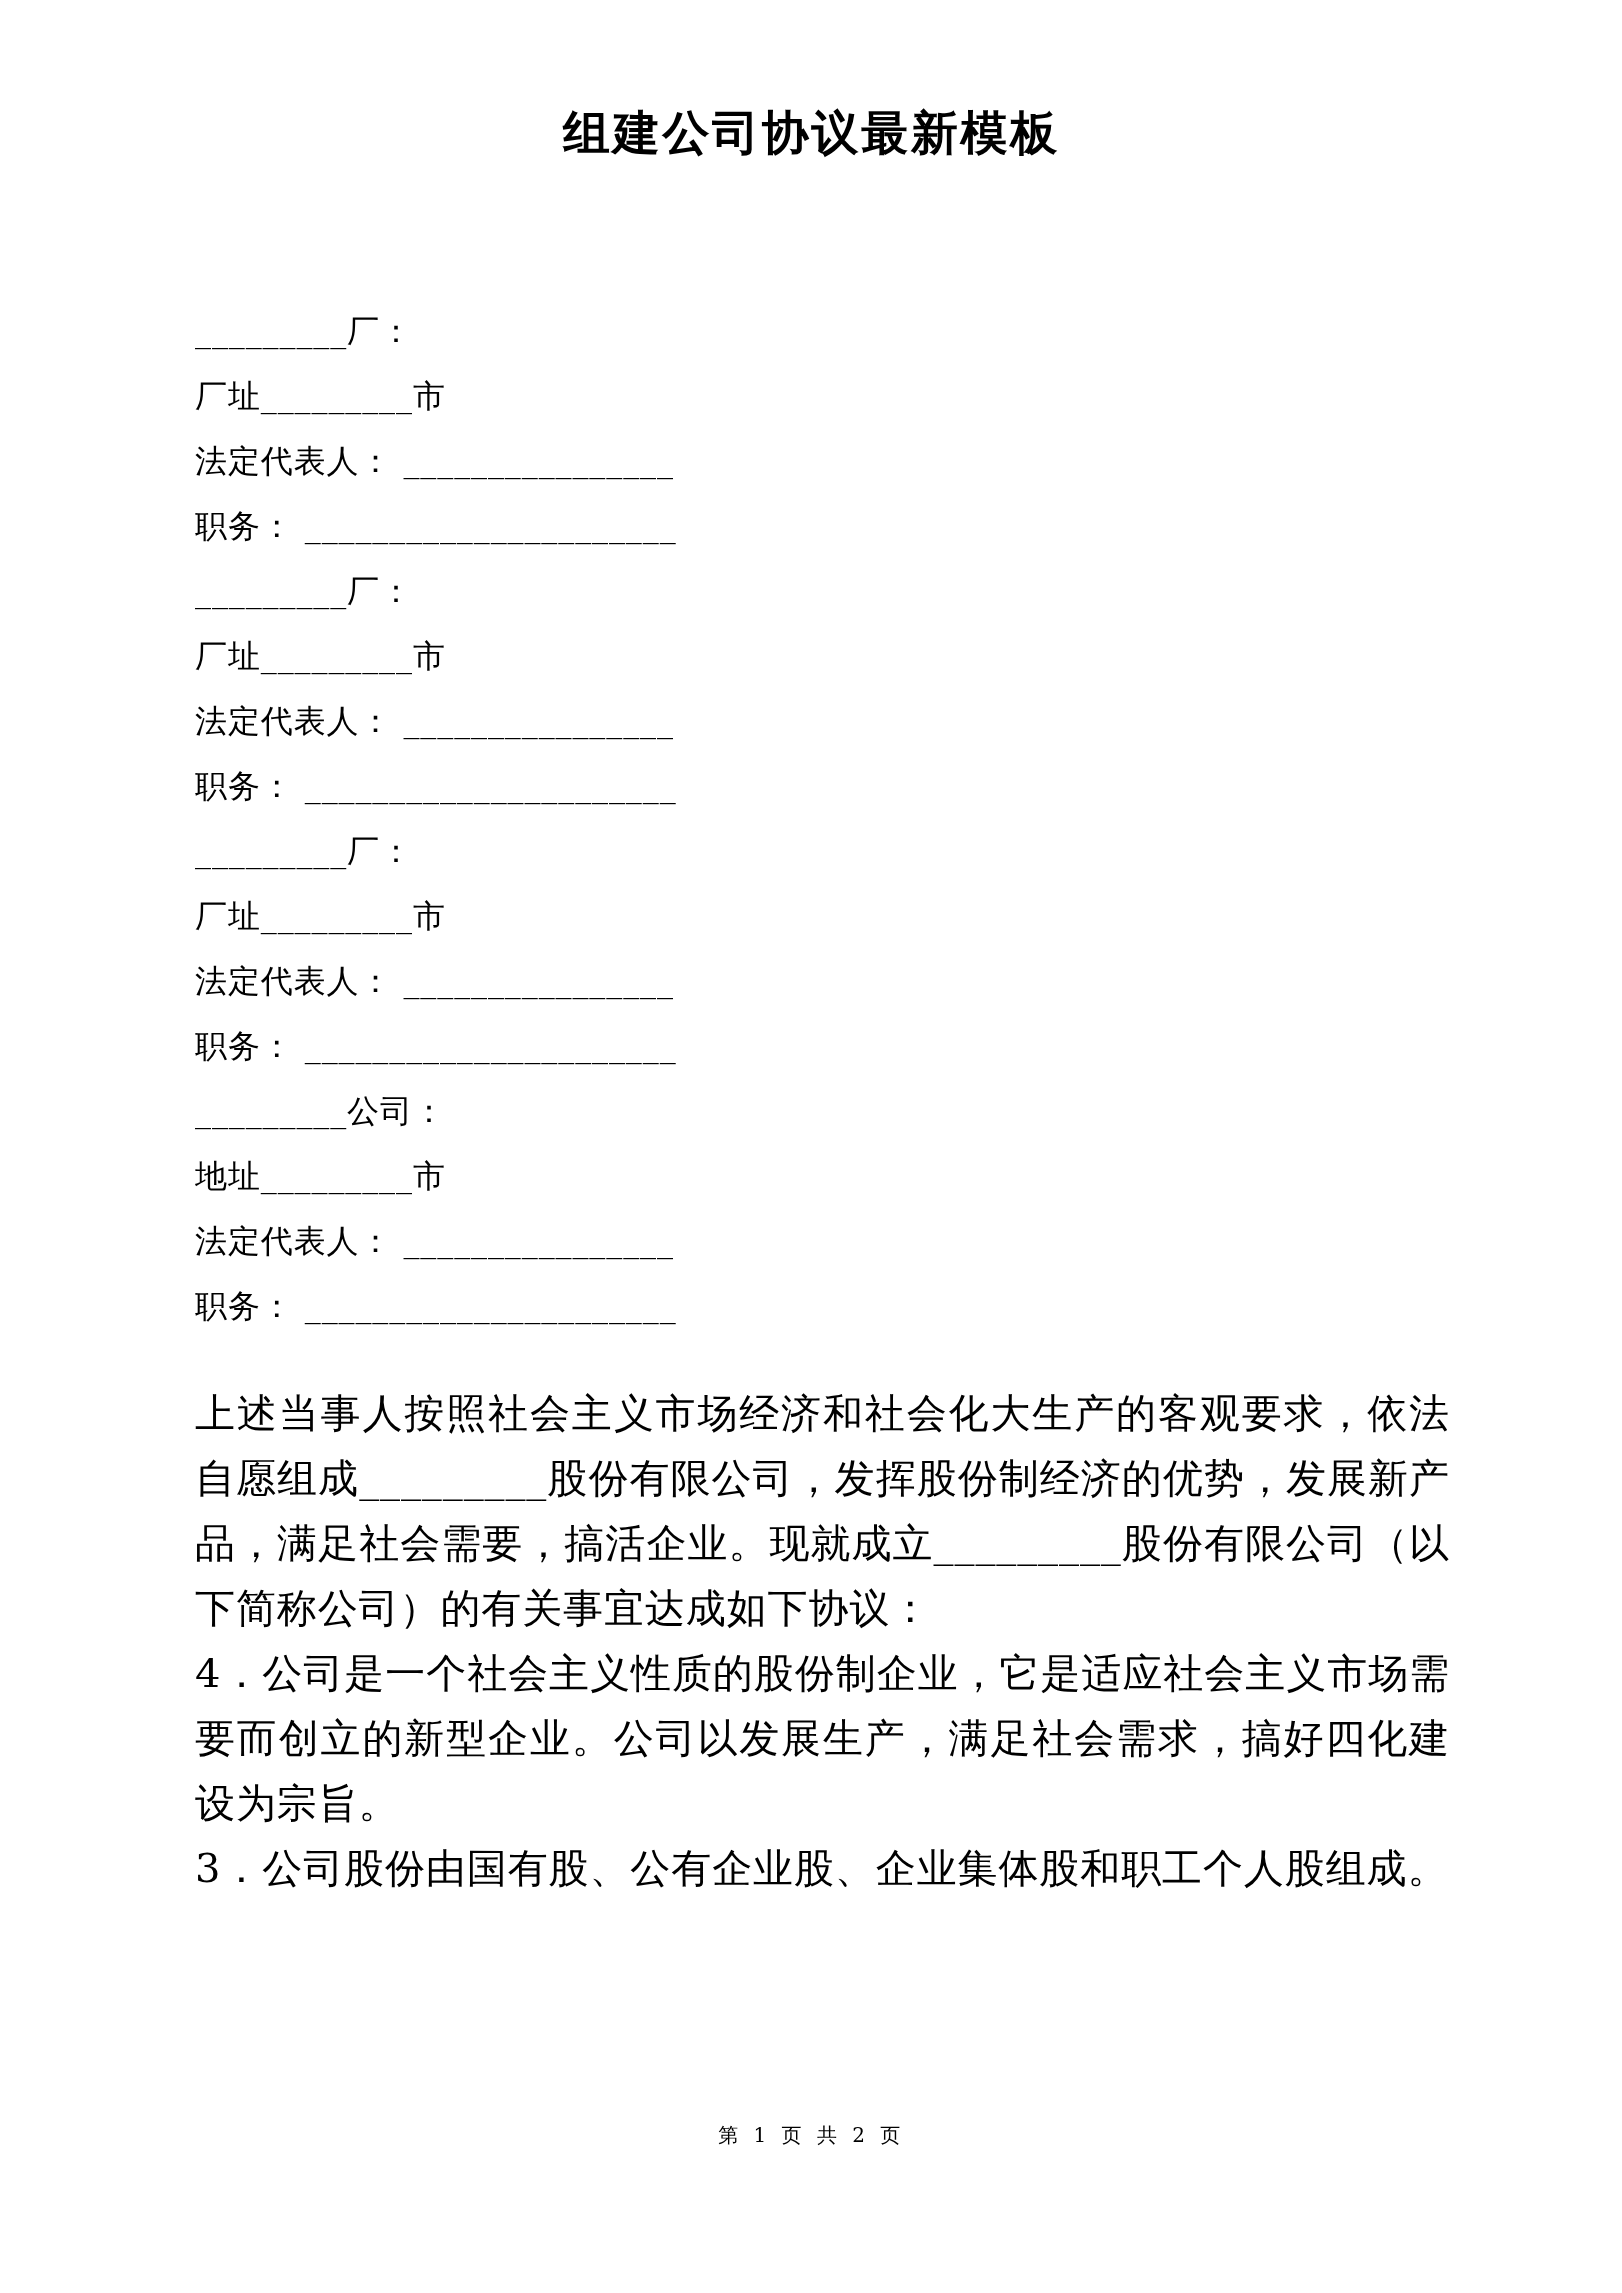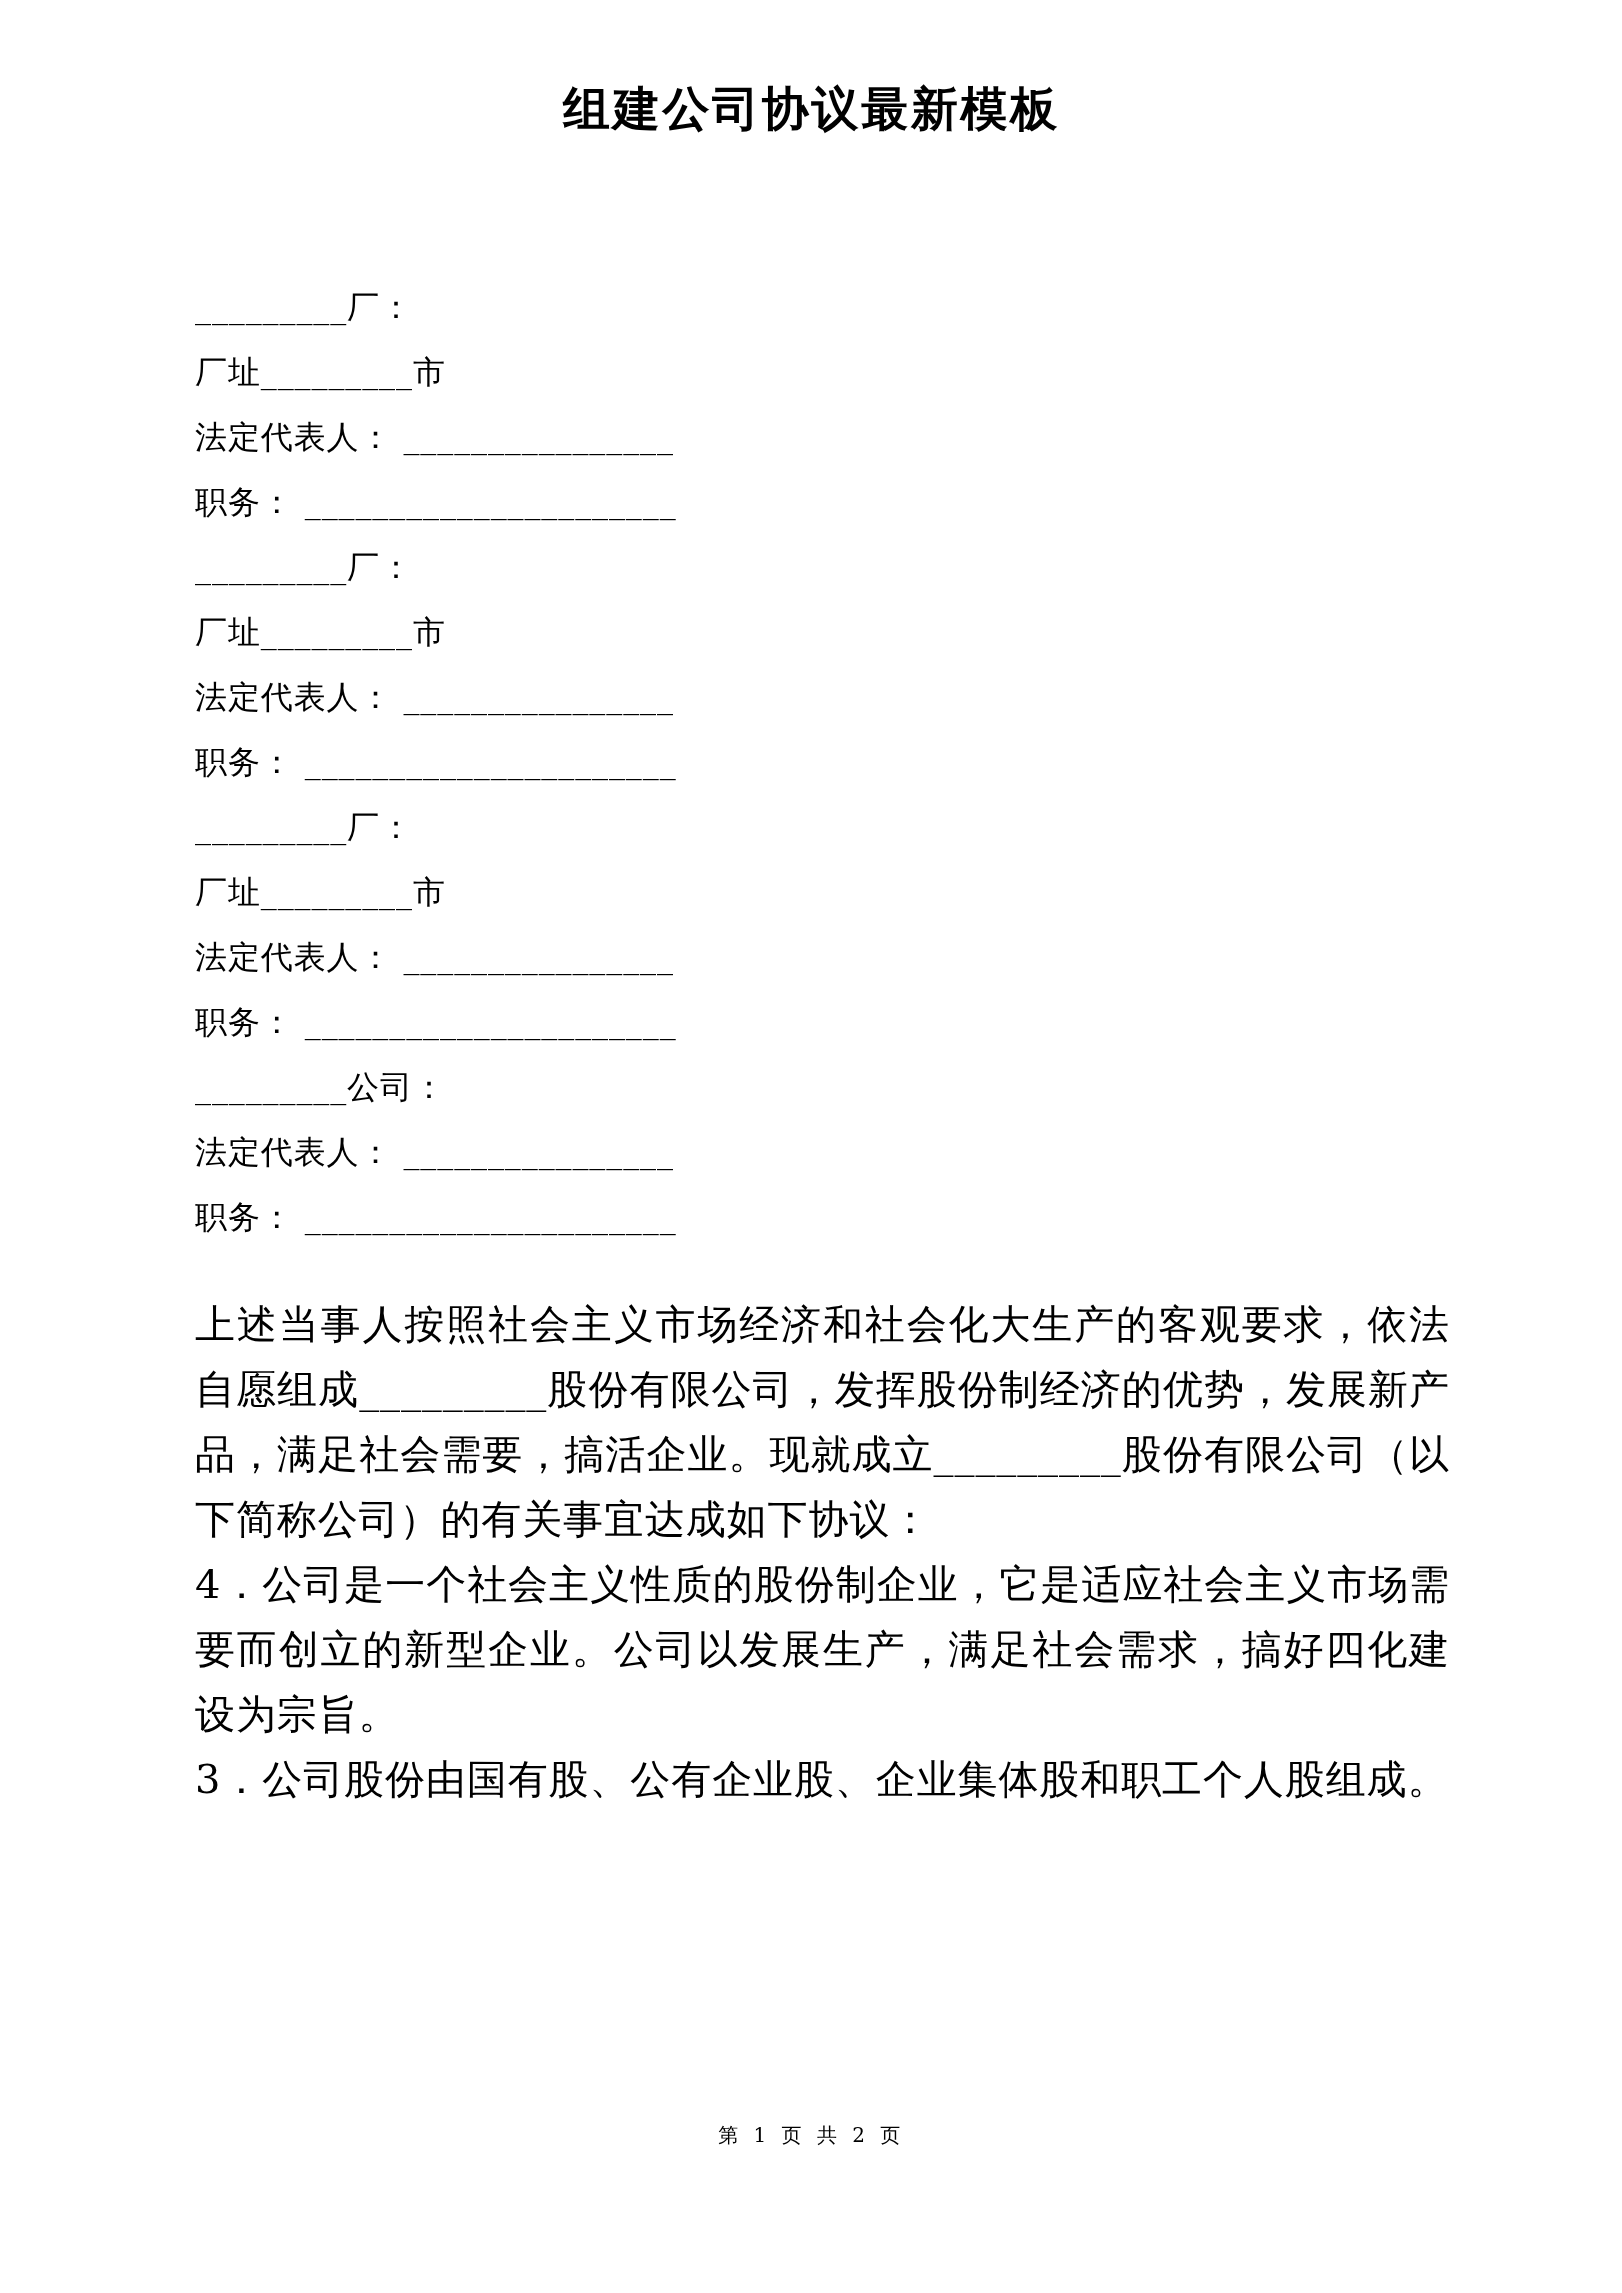--- a/index.html
+++ b/index.html
@@ -12,21 +12,21 @@
     width: 1623px;
     height: 2294px;
     background: #ffffff;
     color: #000000;
     font-family: "DejaVu Serif", "Liberation Serif", serif;
     overflow: hidden;
     box-sizing: border-box;
   }
   .title {
     margin: 0;
-    padding-top: 81px;
+    padding-top: 105px;
     text-align: center;
     font-size: 47px;
     font-weight: 700;
     letter-spacing: 2.7px;
     line-height: 56px;
   }
   .form-section {
     margin: 138px 12px 0 195px;
   }
   .form-line {
@@ -82,20 +82,21 @@
 
     <div>
       <div class="form-line">_________厂：</div>
       <div class="form-line">厂址_________市</div>
       <div class="form-line">法定代表人： ________________</div>
       <div class="form-line">职务： ______________________</div>
     </div>
 
     <div>
       <div class="form-line">_________公司：</div>
+      <div class="form-line">地址_________市</div>
       <div class="form-line">法定代表人： ________________</div>
       <div class="form-line">职务： ______________________</div>
     </div>
 
   </div>
 
   <div class="body-section">
     <p class="para">上述当事人按照社会主义市场经济和社会化大生产的客观要求，依法自愿组成_________股份有限公司，发挥股份制经济的优势，发展新产品，满足社会需要，搞活企业。现就成立_________股份有限公司（以下简称公司）的有关事宜达成如下协议：</p>
     <p class="para">4．公司是一个社会主义性质的股份制企业，它是适应社会主义市场需要而创立的新型企业。公司以发展生产，满足社会需求，搞好四化建设为宗旨。</p>
     <p class="para">3．公司股份由国有股、公有企业股、企业集体股和职工个人股组成。</p>

